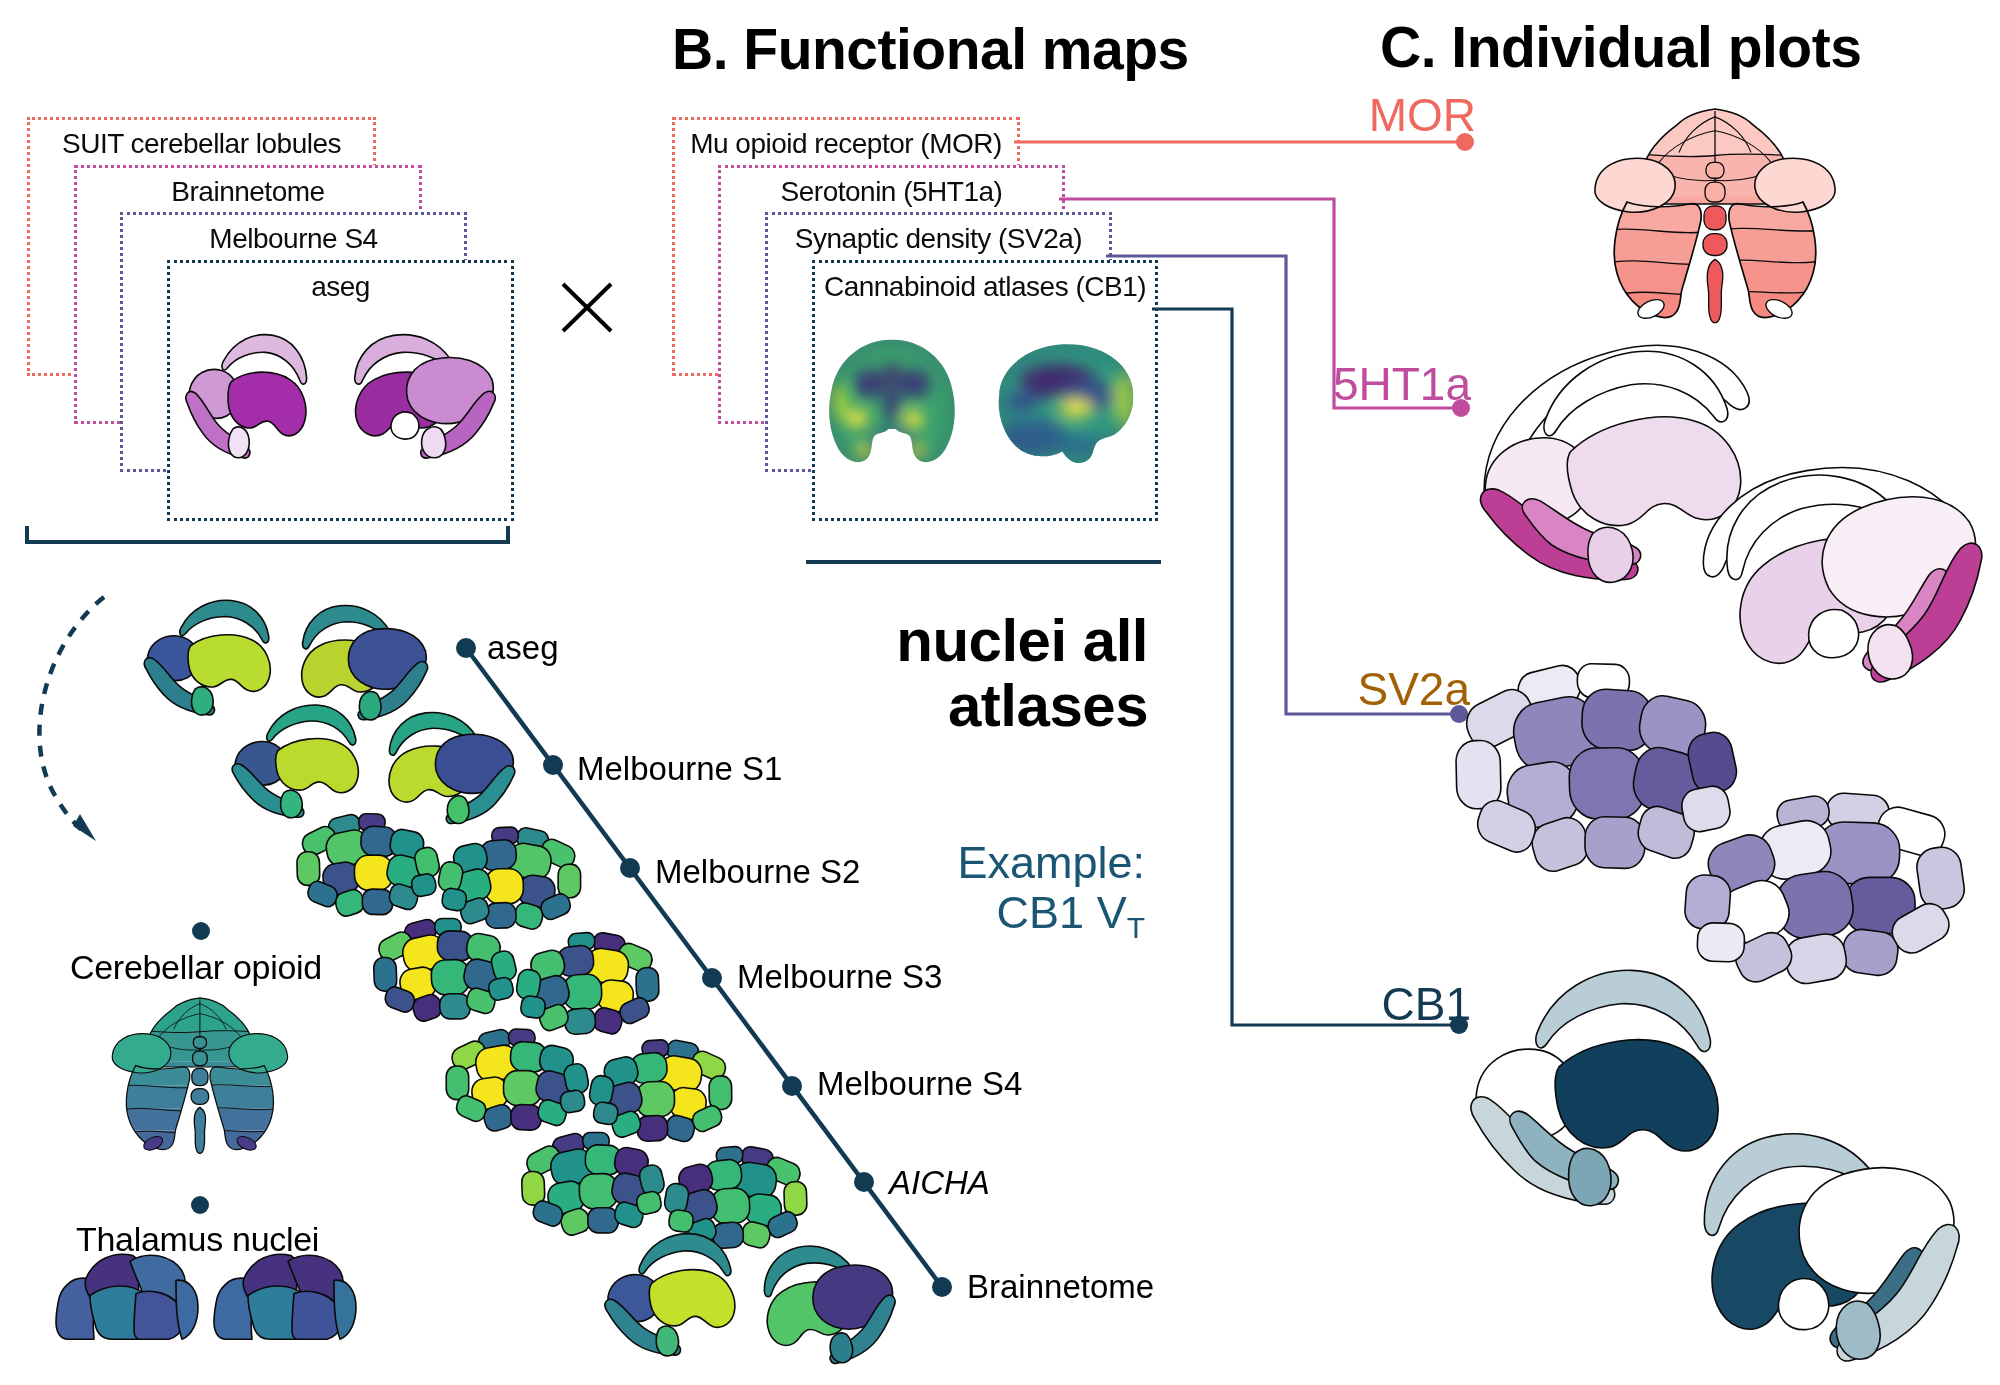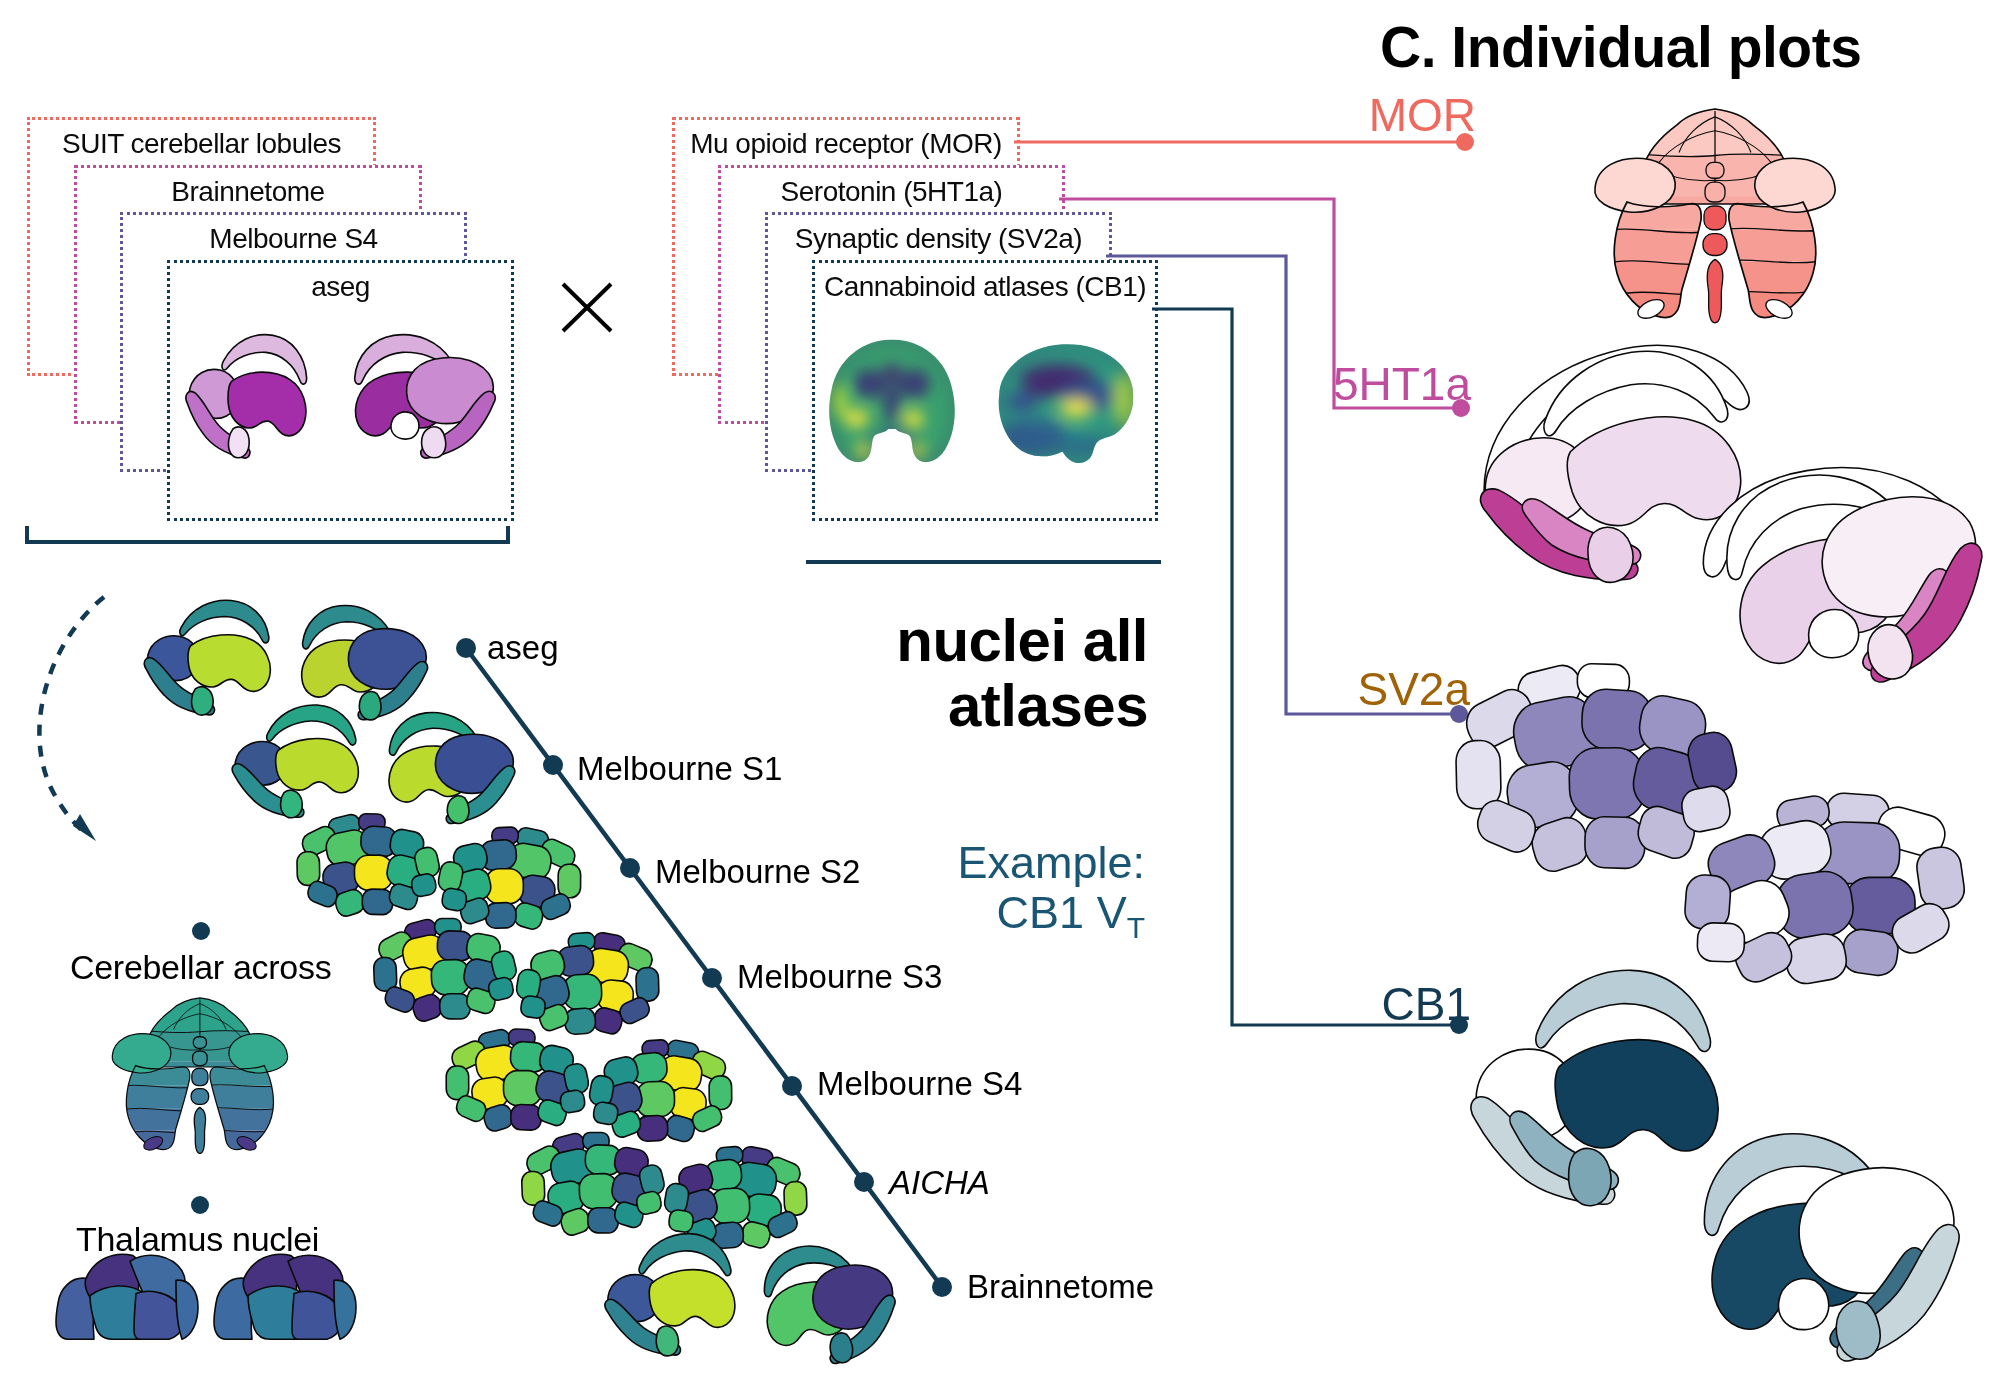--- a/index.html
+++ b/index.html
@@ -18,20 +18,21 @@
   #example sub{font-size:30px;}
   svg{display:block;}
   #figlayer{position:absolute;left:0;top:0;}
   .rgn{stroke:#0a0a0a;stroke-width:var(--sw,1.6px);vector-effect:non-scaling-stroke;stroke-linejoin:round;}
 </style>
 </head>
 <body>
 
 <div id="canvas">
 
+  <div class="heading" style="left:672px;top:16px;">B. Functional maps</div>
   <div class="heading" style="left:1380px;top:14px;">C. Individual plots</div>
 
   <div class="stackbox" style="left: 27px; top: 117px; width: 343px; height: 253px; border-color: rgb(240, 105, 94);">
     <div class="boxlabel">SUIT cerebellar lobules</div>
   </div>
   <div class="stackbox" style="left: 74px; top: 165px; width: 342px; height: 253px; border-color: rgb(191, 76, 157);">
     <div class="boxlabel">Brainnetome</div>
   </div>
   <div class="stackbox" style="left: 120px; top: 212px; width: 341px; height: 254px; border-color: rgb(93, 88, 153);">
     <div class="boxlabel">Melbourne S4</div>
@@ -68,21 +69,21 @@
   </div>
 
   <div class="dlabel" style="left:487px;top:648px;">aseg</div>
   <div class="dlabel" style="left:577px;top:769px;">Melbourne S1</div>
   <div class="dlabel" style="left:655px;top:872px;">Melbourne S2</div>
   <div class="dlabel" style="left:737px;top:977px;">Melbourne S3</div>
   <div class="dlabel" style="left:817px;top:1084px;">Melbourne S4</div>
   <div class="dlabel" style="left:889px;top:1183px;font-style:italic;">AICHA</div>
   <div class="dlabel" style="left:967px;top:1287px;">Brainnetome</div>
 
-  <div class="leftlabel" style="left:70px;top:948px;">Cerebellar across</div>
+  <div class="leftlabel" style="left:70px;top:948px;">Cerebellar opioid</div>
   <div class="leftlabel" style="left:76px;top:1220px;">Thalamus nuclei</div>
 
   <svg id="figlayer" width="2000" height="1385" viewBox="0 0 2000 1385">
     <defs>
 
       <g id="subL">
           <path class="rgn" style="fill:var(--f6,#ccc);display:var(--d6,inline)" d="M10,70 C20,30 62,2 116,0 C164,-2 196,20 202,46 C204,56 196,60 189,52 C172,28 140,16 106,18 C72,20 42,42 28,74 C23,85 12,81 10,70 Z"></path>
           <path class="rgn" style="fill:var(--f0,#ccc);display:var(--d0,inline)" d="M62,34 C78,10 108,0 136,4 C164,8 184,28 186,54 C186,62 179,64 176,57 C167,38 148,26 125,24 C102,23 80,30 68,42 C61,49 57,41 62,34 Z"></path>
           <path class="rgn" style="fill:var(--f1,#ccc);display:var(--d1,inline)" d="M12,66 C18,49 38,41 58,45 C77,49 87,65 83,81 C78,98 58,105 40,100 C22,96 6,82 12,66 Z"></path>
           <path class="rgn" style="fill:var(--f2,#ccc);display:var(--d2,inline)" d="M74,58 C98,44 138,44 161,56 C181,66 189,88 183,105 C178,119 163,126 150,120 C141,116 139,107 129,105 C117,103 113,113 101,113 C85,113 71,101 69,84 C68,72 69,63 74,58 Z"></path>

